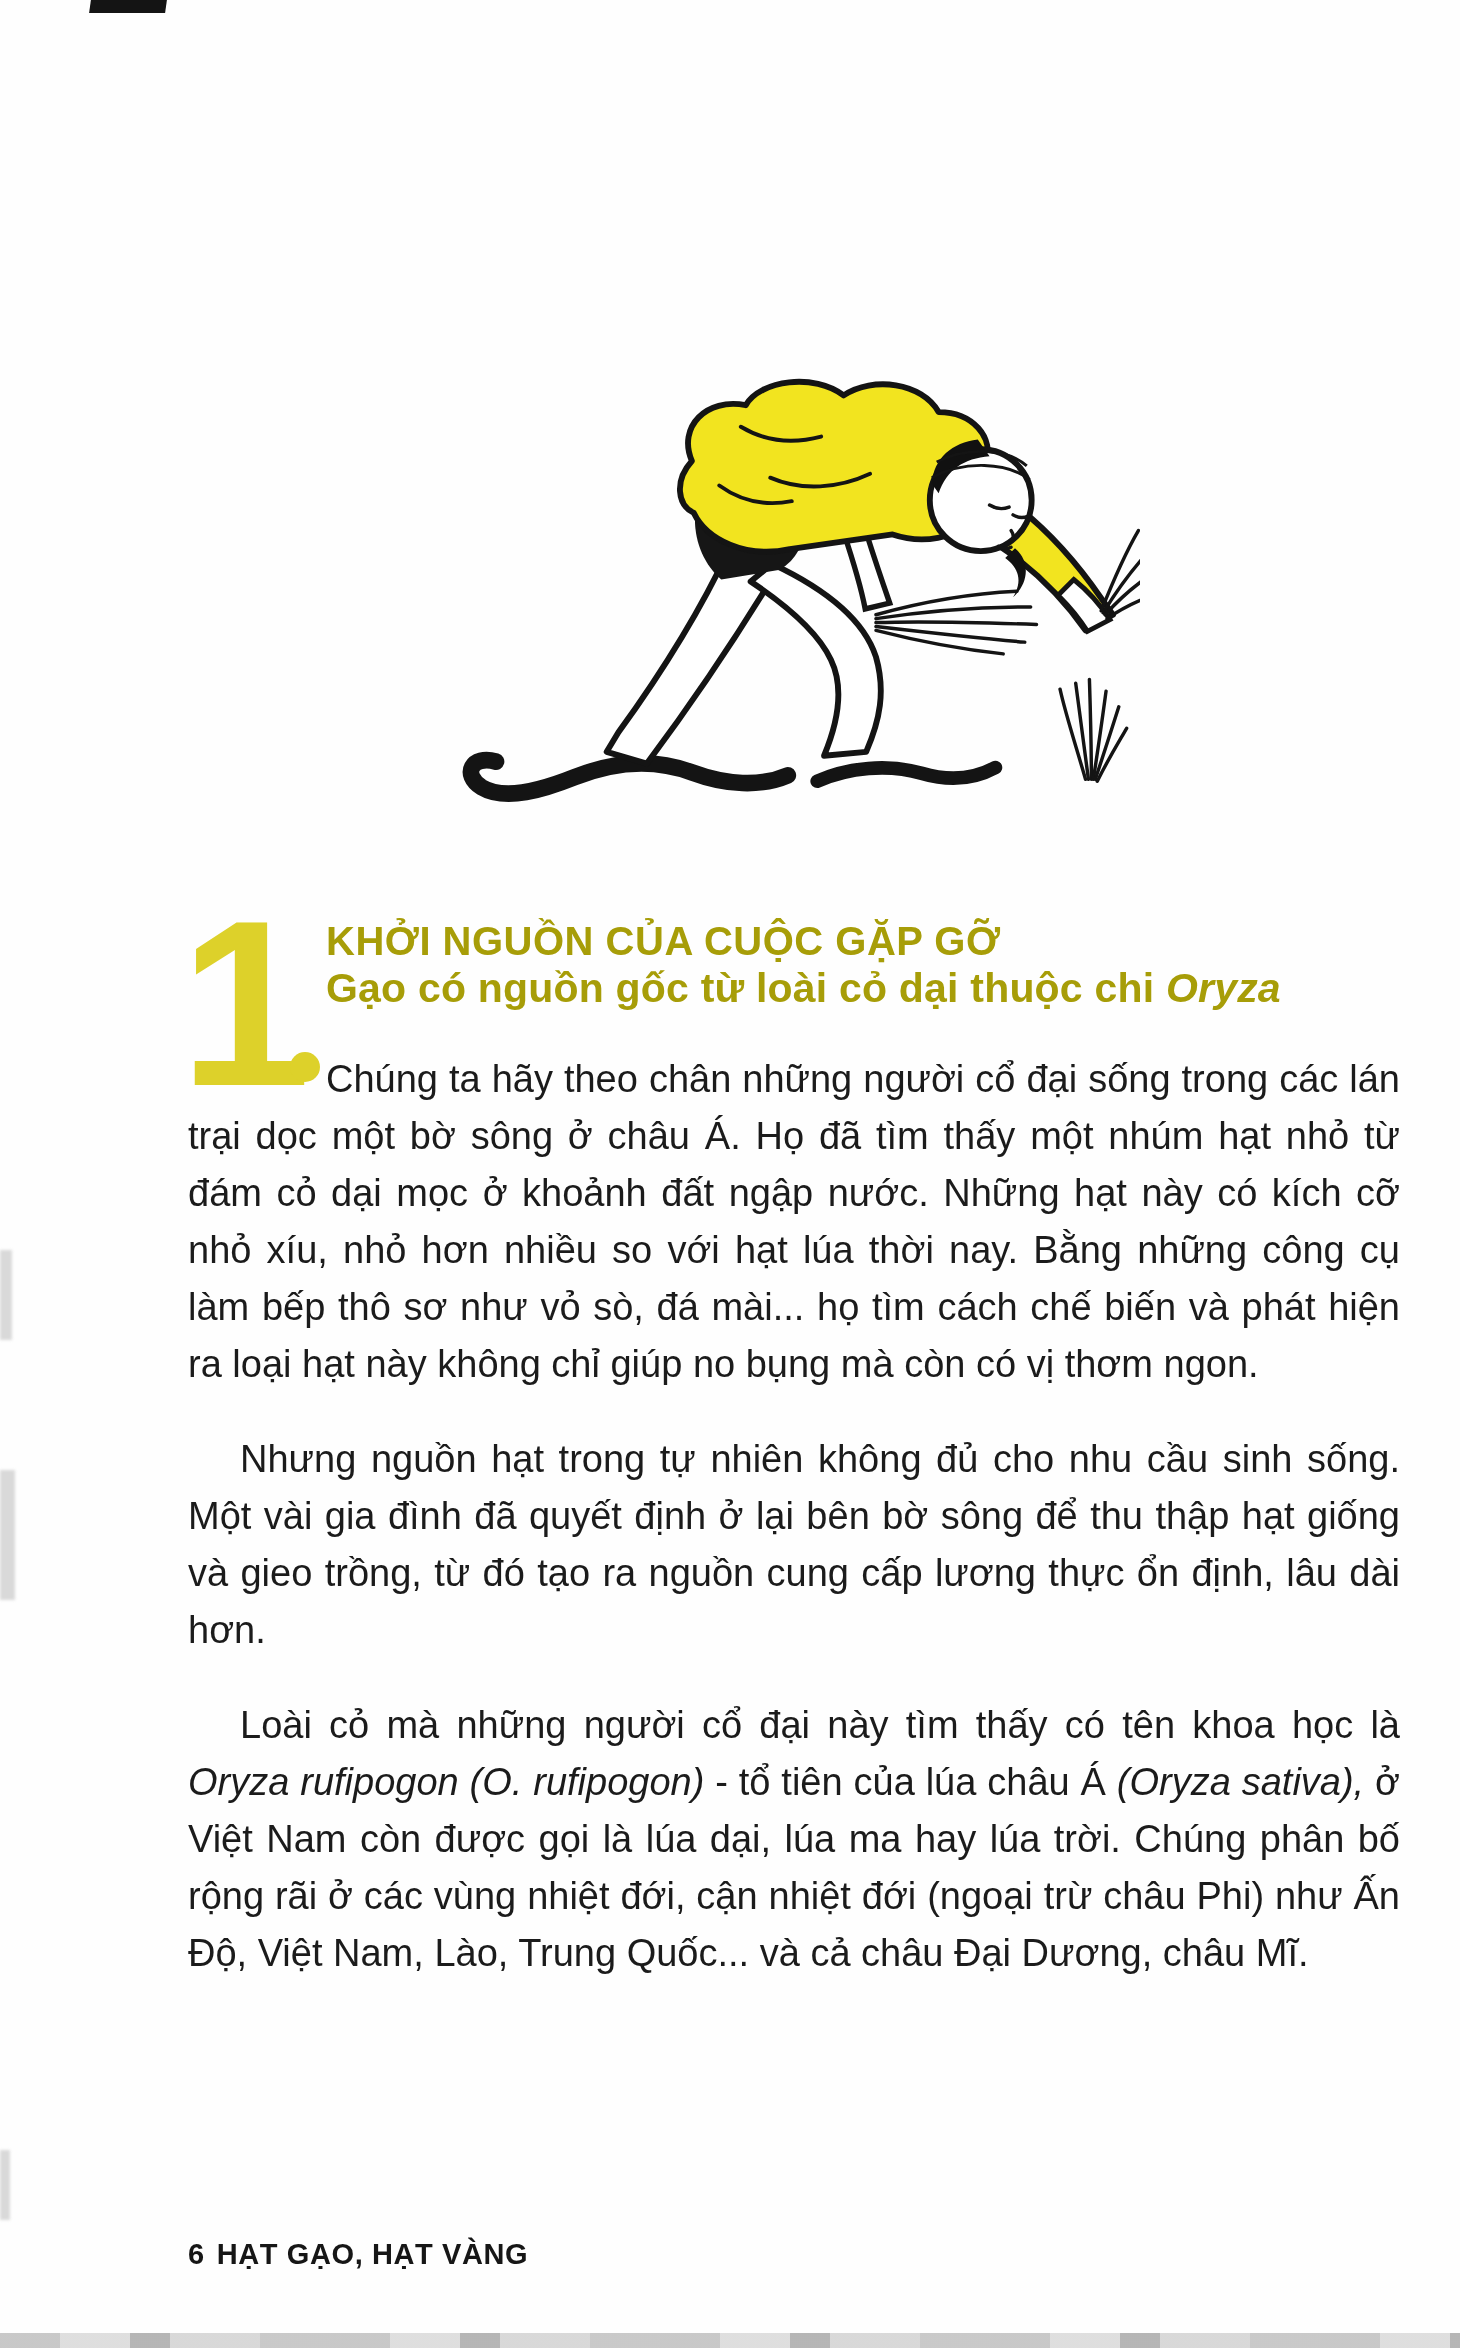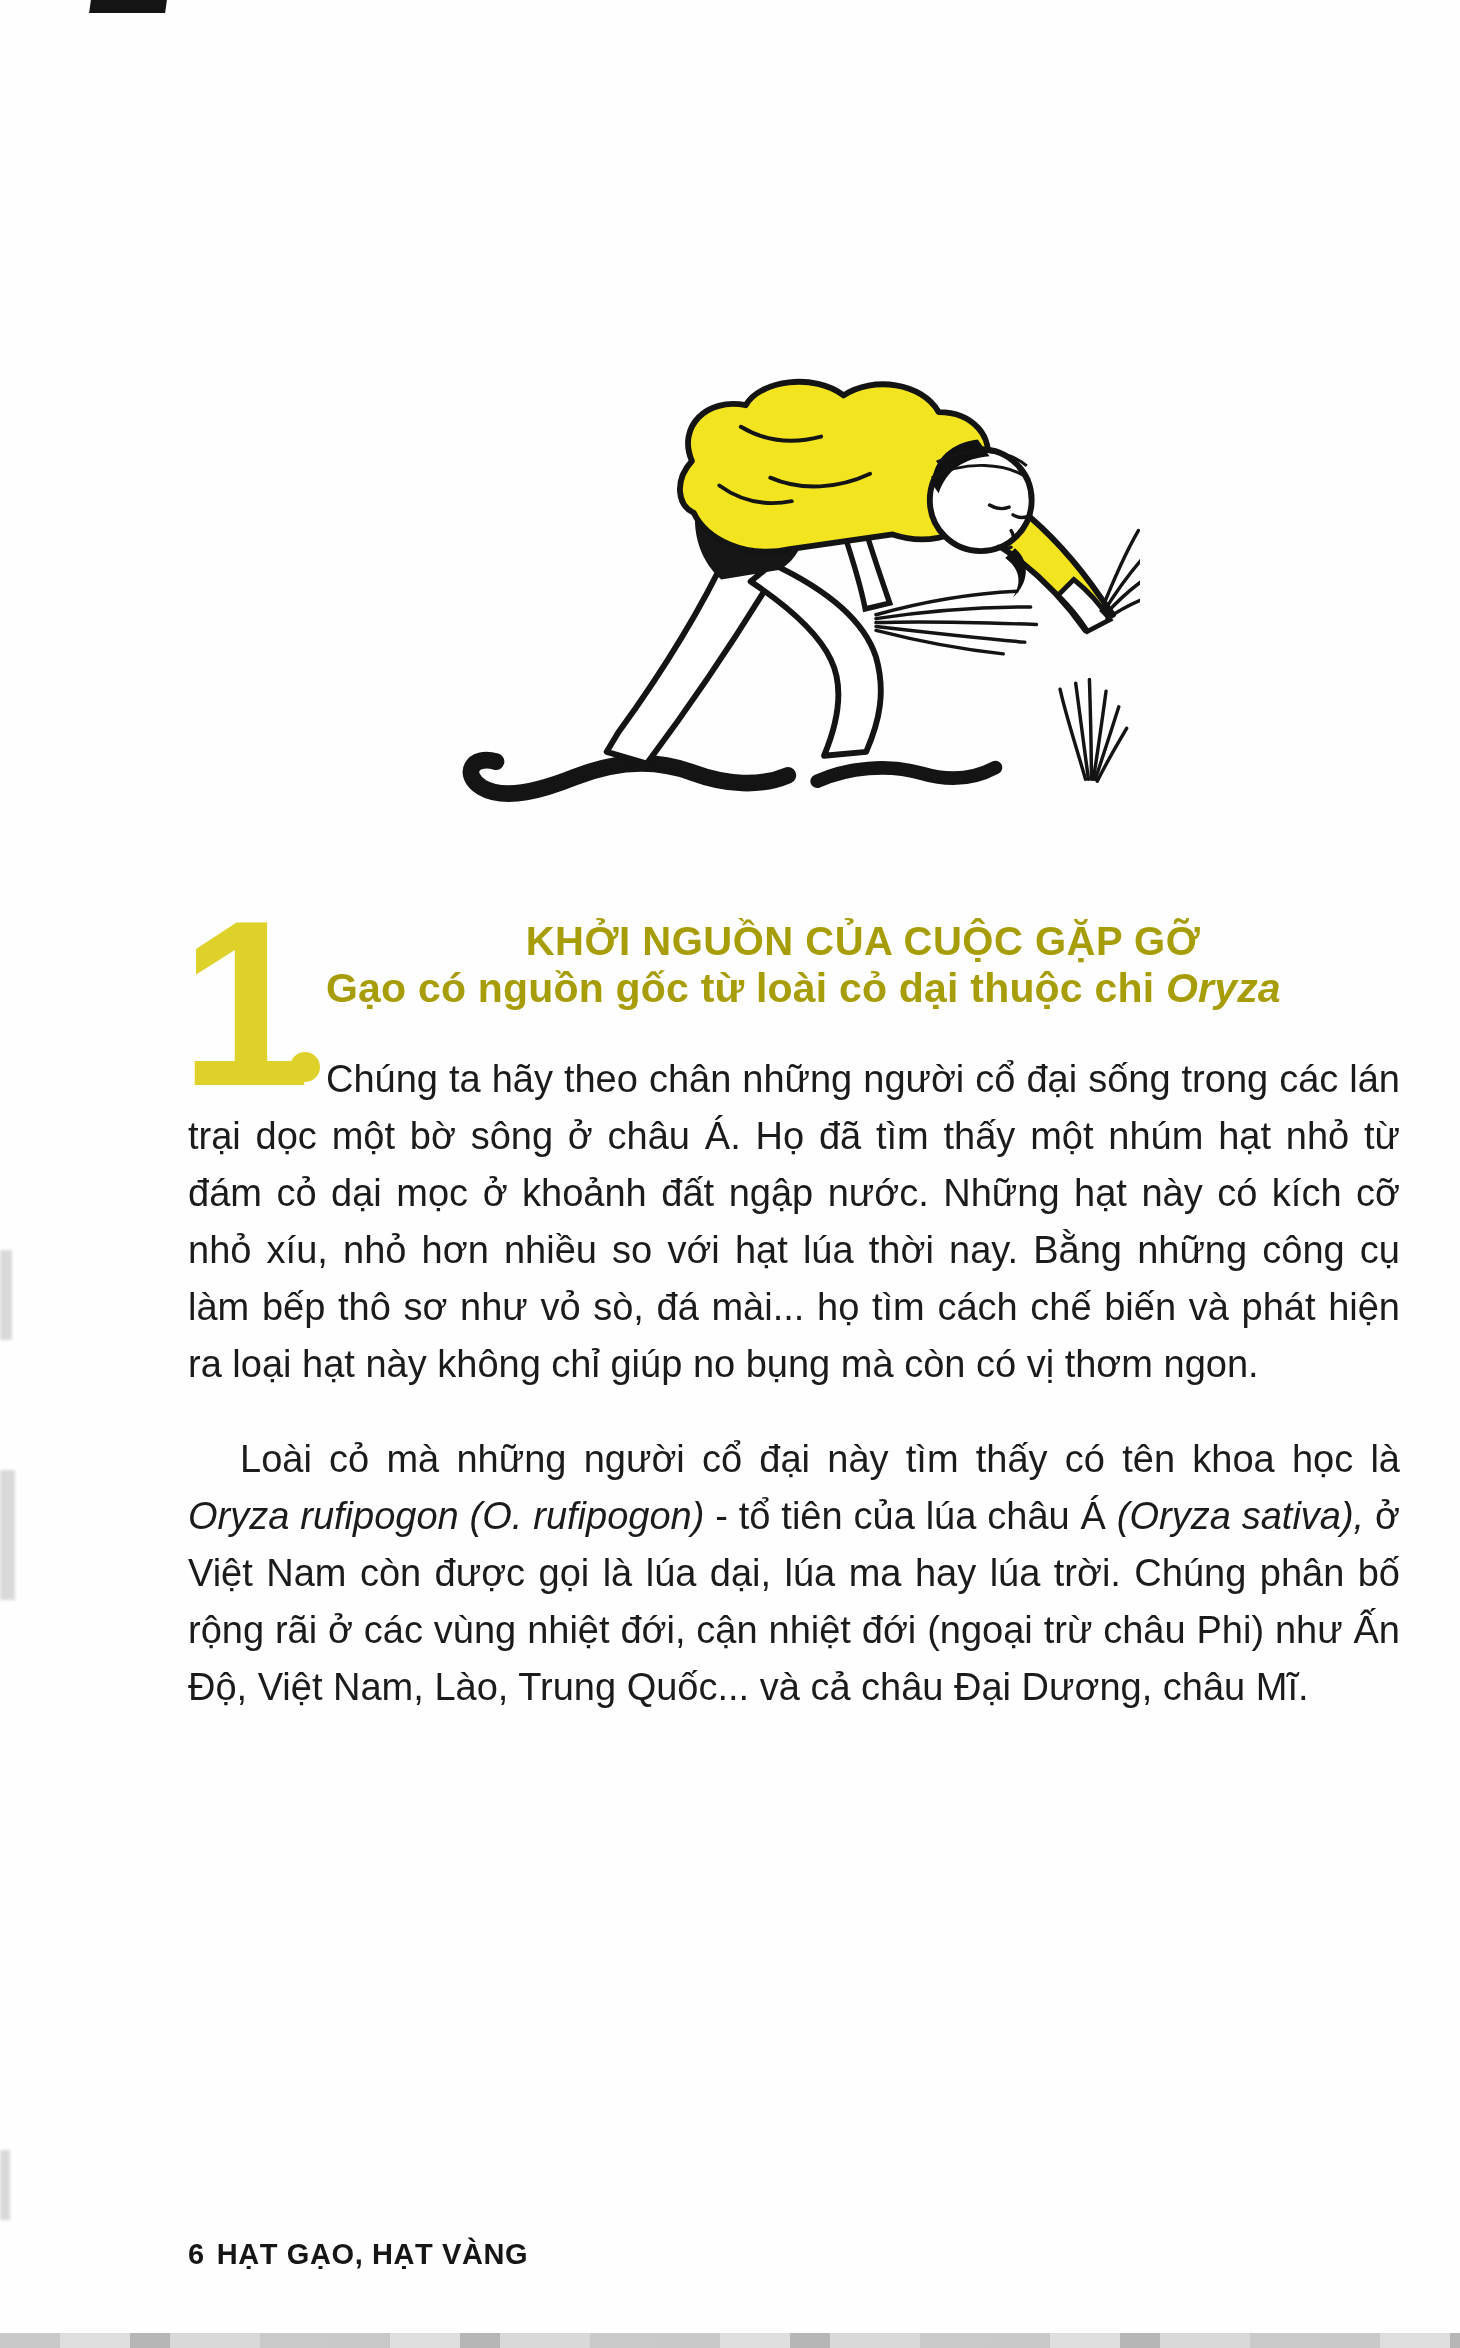--- a/index.html
+++ b/index.html
@@ -44,21 +44,21 @@
   .numeral {
     display:block; font-size:235px; line-height:172px; font-weight:bold;
     color:var(--numeral,#ddd12a); margin-left:-8px; letter-spacing:-6px;
   }
   .numeral-dot {
     position:absolute; right:-4px; bottom:8px; width:30px; height:30px;
     border-radius:50%; background:var(--numeral,#ddd12a);
   }
   .kicker {
     font-size:40px; font-weight:bold; color:var(--heading,#a79d08);
-    line-height:46px; letter-spacing:.5px;text-align:center;
+    line-height:46px; letter-spacing:.5px;
   }
   .subtitle {
     font-size:41px; font-weight:bold; color:var(--heading,#a79d08);
     line-height:49px; margin-bottom:14px; letter-spacing:.2px;
   }
   .para {
     font-size:38px; line-height:57px; text-align:justify; color:#1b1b1b;
   }
   .para + .para { margin-top:26px; }
   .para.indent { text-indent:52px; }
@@ -145,20 +145,21 @@
   </div>
 
   <div class="content">
     <div class="numeral-box">
       <span class="numeral">1</span>
       <span class="numeral-dot"></span>
     </div>
     <div class="kicker">KHỞI NGUỒN CỦA CUỘC GẶP GỠ</div>
     <div class="subtitle"><span>Gạo có nguồn gốc từ loài cỏ dại thuộc chi </span><em>Oryza</em></div>
     <p class="para"><span>Chúng ta hãy theo chân những người cổ đại sống trong các lán trại dọc một bờ sông ở châu Á. Họ đã tìm thấy một nhúm hạt nhỏ từ đám cỏ dại mọc ở khoảnh đất ngập nước. Những hạt này có kích cỡ nhỏ xíu, nhỏ hơn nhiều so với hạt lúa thời nay. Bằng những công cụ làm bếp thô sơ như vỏ sò, đá mài... họ tìm cách chế biến và phát hiện ra loại hạt này không chỉ giúp no bụng mà còn có vị thơm ngon.</span></p>
+    <p class="para indent"><span>Nhưng nguồn hạt trong tự nhiên không đủ cho nhu cầu sinh sống. Một vài gia đình đã quyết định ở lại bên bờ sông để thu thập hạt giống và gieo trồng, từ đó tạo ra nguồn cung cấp lương thực ổn định, lâu dài hơn.</span></p>
     <p class="para indent"><span>Loài cỏ mà những người cổ đại này tìm thấy có tên khoa học là </span><em>Oryza rufipogon (O. rufipogon)</em><span> - tổ tiên của lúa châu Á </span><em>(Oryza sativa),</em><span> ở Việt Nam còn được gọi là lúa dại, lúa ma hay lúa trời. Chúng phân bố rộng rãi ở các vùng nhiệt đới, cận nhiệt đới (ngoại trừ châu Phi) như Ấn Độ, Việt Nam, Lào, Trung Quốc... và cả châu Đại Dương, châu Mĩ.</span></p>
   </div>
 
   <div class="footer">
     <span class="page-number">6</span><span class="book-title">HẠT GẠO, HẠT VÀNG</span>
   </div>
 
 </div>
 
 </body></html>

